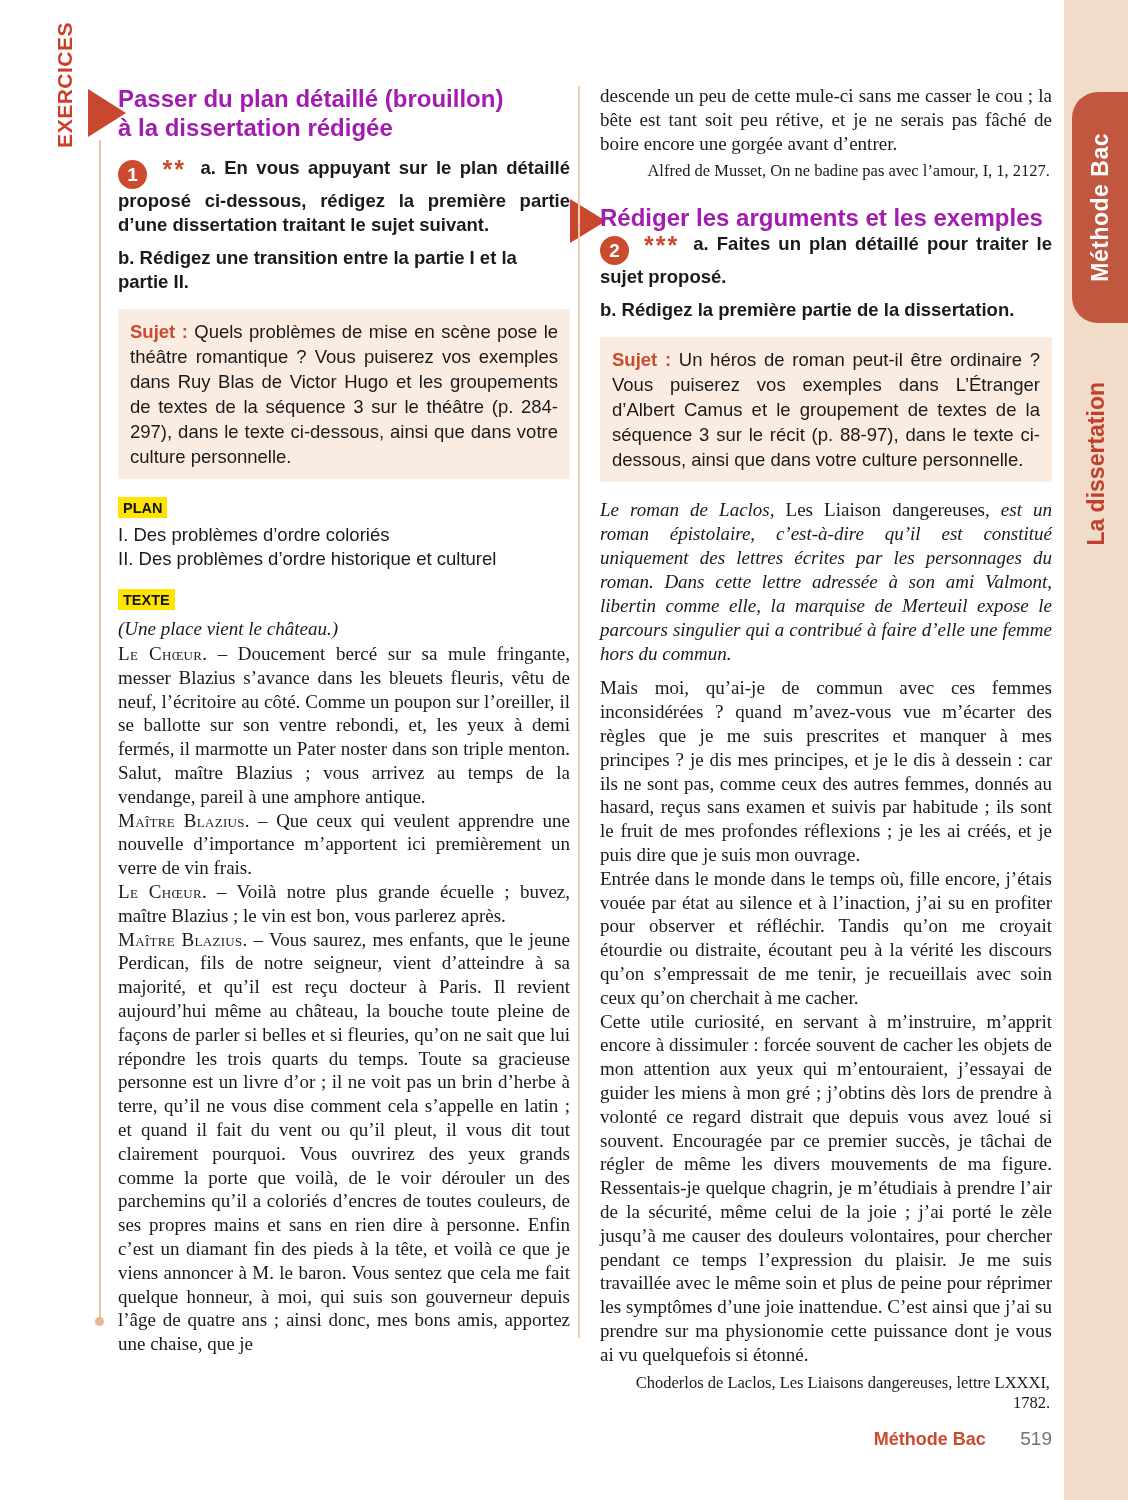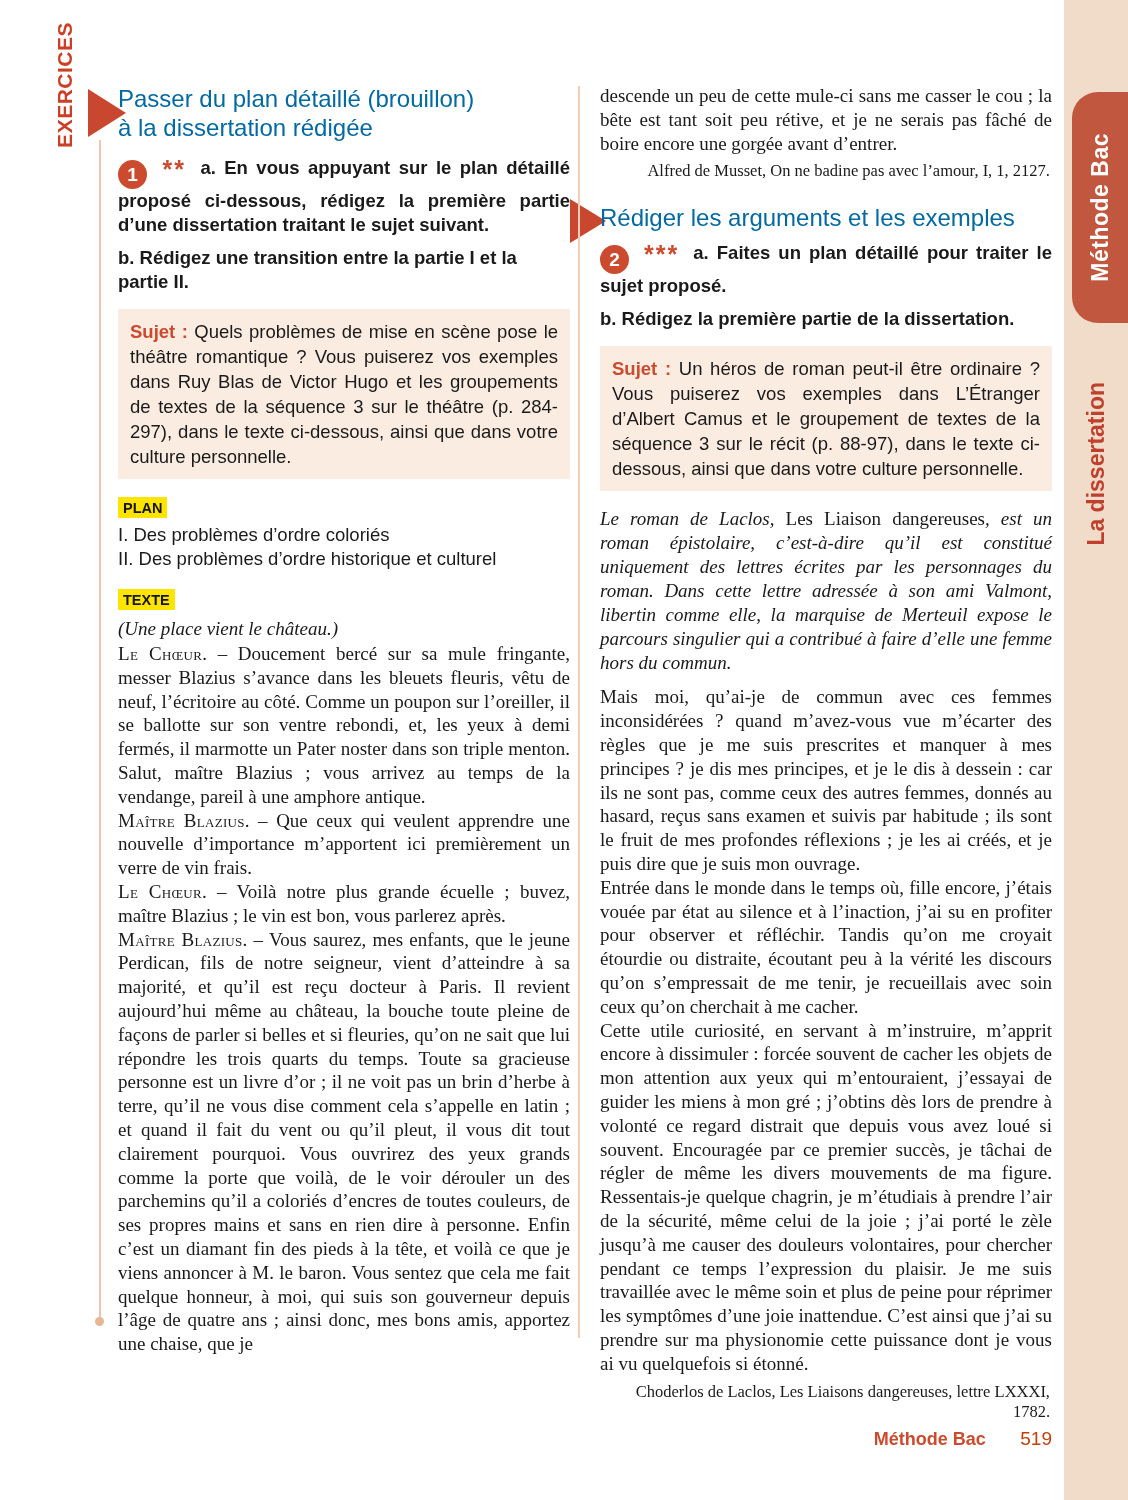--- a/index.html
+++ b/index.html
@@ -18,45 +18,45 @@
   .col-sep{position:absolute;left:578px;top:86px;width:2px;height:1252px;background:#f3cdb5;}
   .edge-strip{position:absolute;left:1064px;top:0;width:64px;height:1500px;background:#f1dcc9;}
   .tab-methode{position:absolute;left:1072px;top:92px;width:56px;height:231px;background:#c2573f;border-radius:26px 0 0 26px;display:flex;align-items:center;justify-content:center;}
   .tab-methode span{writing-mode:vertical-rl;transform:rotate(180deg);color:#ffffff;font-weight:bold;font-size:23px;letter-spacing:0.5px;}
   .tab-chapter{position:absolute;left:1064px;top:346px;width:64px;height:236px;display:flex;align-items:center;justify-content:center;}
   .tab-chapter span{writing-mode:vertical-rl;transform:rotate(180deg);color:#c0402e;font-weight:bold;font-size:23px;}
   
   .col{position:absolute;top:84px;width:452px;}
   .col-left{left:118px;}
   .col-right{left:600px;}
-  .green-heading{font-size:24px;line-height:29px;color:#0369a1;margin:0 0 14px;font-weight:normal;}
+  .green-heading{font-size:24px;line-height:29px;color:#a21caf;margin:0 0 14px;font-weight:bold;}
   .green-heading .hl{display:block;white-space:nowrap;}
   .ex-q{font-size:18.5px;line-height:24px;font-weight:bold;text-align:justify;margin:0;}
   .ex-q.b{margin-top:9px;text-align:left;}
   .badge{width:29px;height:29px;line-height:29px;font-size:19px;font-weight:bold;border-radius:50%;background:#cc4a2e;color:#fff;display:inline-block;text-align:center;margin-right:7px;vertical-align:-7px;}
   .stars{color:#cc4a2e;font-size:25px;font-weight:bold;letter-spacing:2px;margin-right:6px;vertical-align:-4px;}
   .sujet-box{background:#faece1;margin-top:15px;padding:10px 12px;font-size:18.5px;line-height:25px;text-align:justify;}
   .sujet-label{color:#cc4a2e;font-weight:bold;}
   .tag{display:inline-block;background:#ffe400;color:#151515;font-weight:bold;font-size:14.5px;line-height:18px;padding:2px 5px 1px;margin:18px 0 5px;}
   .plan-p{font-size:18.5px;line-height:24px;margin:0;text-align:justify;}
   .plan-p.indent{text-indent:24px;}
   .serif{font-family:"Liberation Serif","DejaVu Serif",serif;}
   .stage{font-size:19px;font-style:italic;margin:3px 0 2px;}
   .play-p{font-size:19px;line-height:23.8px;text-align:justify;margin:0;}
   .attribution{font-size:16.5px;text-align:right;margin:6px 2px 0 0;}
   .chapeau{font-size:19px;line-height:24px;font-style:italic;text-align:justify;margin:16px 0 10px;}
   .letter-p{font-size:19px;line-height:23.8px;text-align:justify;margin:0;}
   .seg-sc{font-variant:small-caps;letter-spacing:0.3px;}
   .seg-i{}
   .seg-n{font-style:normal;}
   .seg-b{font-weight:bold;}
-  .h2-right{margin-top:22px;margin-bottom:9px;}
+  .h2-right{margin-top:22px;margin-bottom:0;}
   .footer{position:absolute;left:600px;top:1428px;width:452px;text-align:right;}
   .footer-section{color:#cc4a2e;font-weight:bold;font-size:18px;margin-right:30px;}
-  .footer-page{font-size:19px;color:#c2410c;}
+  .footer-page{font-size:19px;color:#737373;}
 </style>
 </head>
 <body>
 
 <div class="page">
 
   <div class="rail-ex">
     <span>EXERCICES</span>
   </div>
   <div class="tri tri-1"></div>

